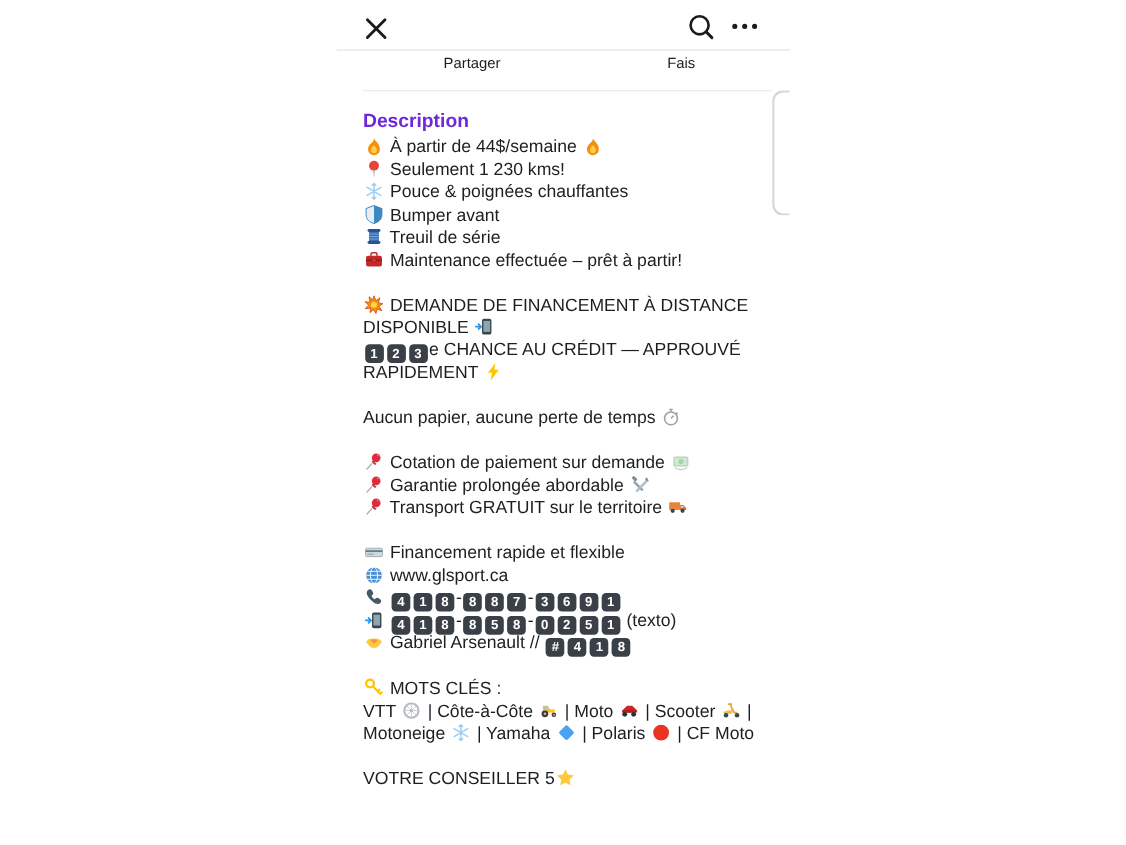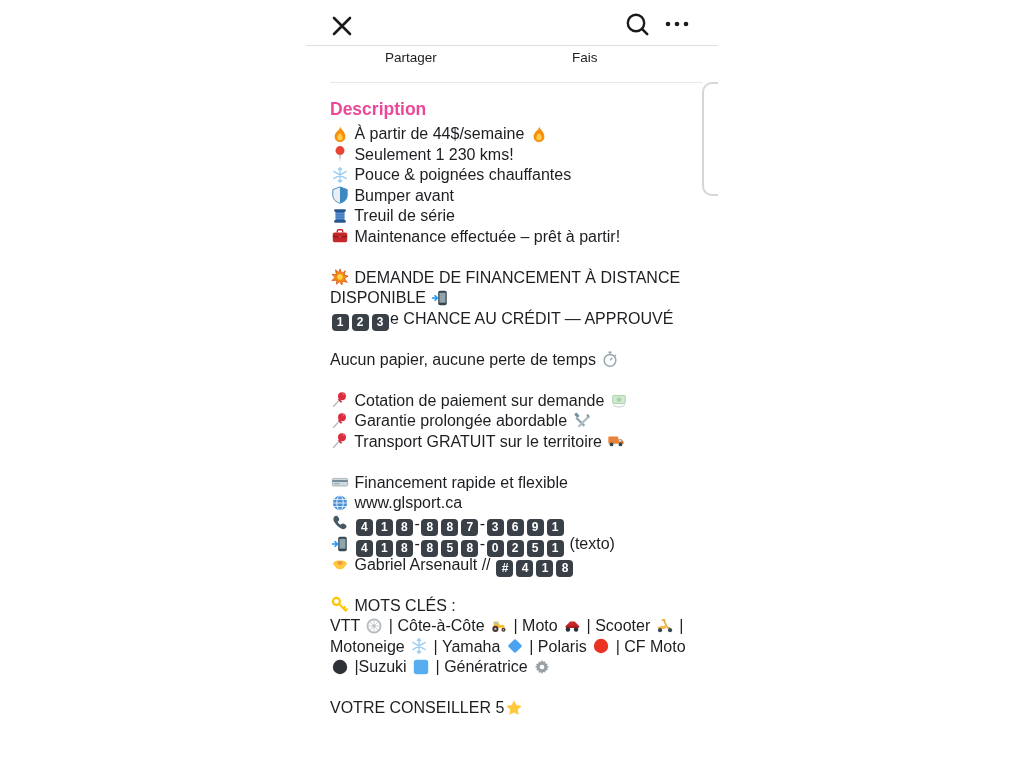--- a/index.html
+++ b/index.html
@@ -7,31 +7,31 @@
     width:1024px;height:768px;background:#ffffff;overflow:hidden;
     font-family:"Liberation Sans","DejaVu Sans",sans-serif;
     -webkit-font-smoothing:antialiased;
   }
   .phone{position:absolute;left:306px;top:0;width:412px;height:768px;background:#fff;}
 
   
   .topbar{position:absolute;left:0;top:0;width:412px;height:46px;background:#fff;}
   .icon-btn{position:absolute;display:flex;align-items:center;justify-content:center;cursor:pointer;}
   .divider-full{position:absolute;left:0;top:45px;width:412px;height:1px;background:#dddfe2;}
-  .tab-label{position:absolute;top:50px;font-size:13.5px;color:#1c1e21;text-align:left;cursor:pointer;}
+  .tab-label{position:absolute;top:50px;font-size:13.5px;color:#1c1e21;text-align:right;cursor:pointer;}
   .divider-inset{position:absolute;left:24px;top:82px;width:372px;height:1px;background:#e6e8eb;}
 
   
   .scroll-bracket{
     position:absolute;left:396px;top:82px;width:14px;height:110px;
     border:2px solid #d6d6d6;border-right:none;border-radius:10px 0 0 10px;background:#fff;
   }
 
   
-  .desc-heading{position:absolute;left:24px;top:99px;font-size:17.5px;font-weight:700;color:#ec4899;}
+  .desc-heading{position:absolute;left:24px;top:99px;font-size:17.5px;font-weight:700;color:#6d28d9;}
   .desc-body{position:absolute;left:24px;top:124px;width:372px;color:#1c1e21;font-size:16px;}
   .t-line{height:20.5px;line-height:20.5px;white-space:nowrap;}
 
   .em{width:18px;height:18px;vertical-align:-3.5px;margin:0 1px;display:inline-block;}
   .keycap{
     display:inline-block;min-width:17px;height:17px;padding:0 1px;box-sizing:border-box;
     background:#3a4047;color:#fff;border-radius:4px;font-size:12px;font-weight:700;
     line-height:17px;text-align:center;margin:0 1.5px;vertical-align:-2.5px;
   }
   svg.ui{display:block;}
@@ -244,20 +244,23 @@
           <use href="#em-toolbox"></use>
         </svg> Maintenance effectuée – prêt à partir!</div>
       <div class="t-line"></div>
       <div class="t-line"><svg class="em">
           <use href="#em-collision"></use>
         </svg> DEMANDE DE FINANCEMENT À DISTANCE</div>
       <div class="t-line">DISPONIBLE <svg class="em">
           <use href="#em-mobile-arrow"></use>
         </svg></div>
       <div class="t-line"><span class="keycap">1</span><span class="keycap">2</span><span class="keycap">3</span>e CHANCE AU CRÉDIT — APPROUVÉ</div>
+      <div class="t-line">RAPIDEMENT <svg class="em">
+          <use href="#em-zap"></use>
+        </svg></div>
       <div class="t-line"></div>
       <div class="t-line">Aucun papier, aucune perte de temps <svg class="em">
           <use href="#em-stopwatch"></use>
         </svg></div>
       <div class="t-line"></div>
       <div class="t-line"><svg class="em">
           <use href="#em-pin"></use>
         </svg> Cotation de paiement sur demande <svg class="em">
           <use href="#em-money"></use>
         </svg></div>
@@ -300,26 +303,19 @@
         </svg> | Scooter <svg class="em">
           <use href="#em-scooter"></use>
         </svg> |</div>
       <div class="t-line">Motoneige <svg class="em">
           <use href="#em-snowflake"></use>
         </svg> | Yamaha <svg class="em">
           <use href="#em-diamond"></use>
         </svg> | Polaris <svg class="em">
           <use href="#em-circle-red"></use>
         </svg> | CF Moto</div>
-      <div class="t-line"><svg class="em">
-          <use href="#em-circle-black"></use>
-        </svg> |Suzuki <svg class="em">
-          <use href="#em-square-blue"></use>
-        </svg> | Génératrice <svg class="em">
-          <use href="#em-gear"></use>
-        </svg></div>
       <div class="t-line"></div>
       <div class="t-line">VOTRE CONSEILLER 5<svg class="em">
           <use href="#em-star"></use>
         </svg></div>
     </div>
 
 </div>
 
 </body></html>

